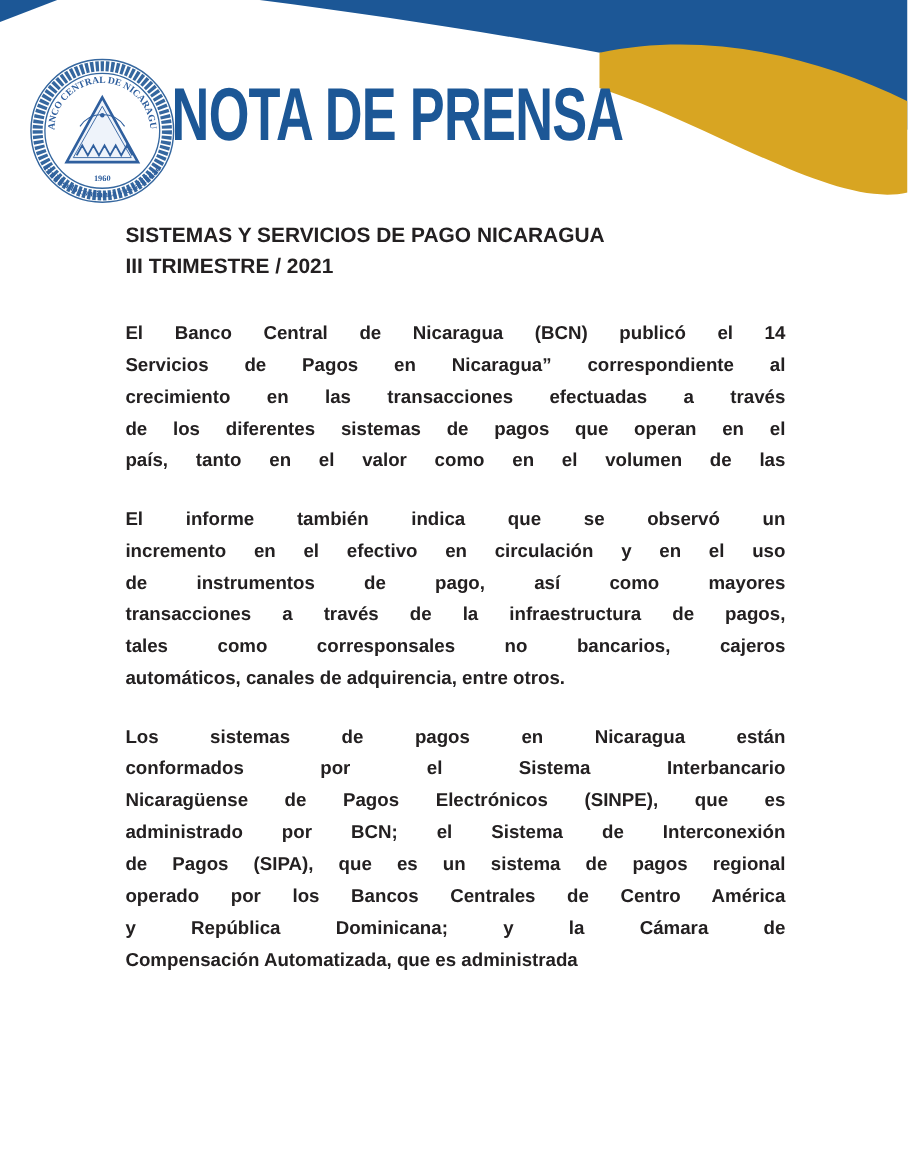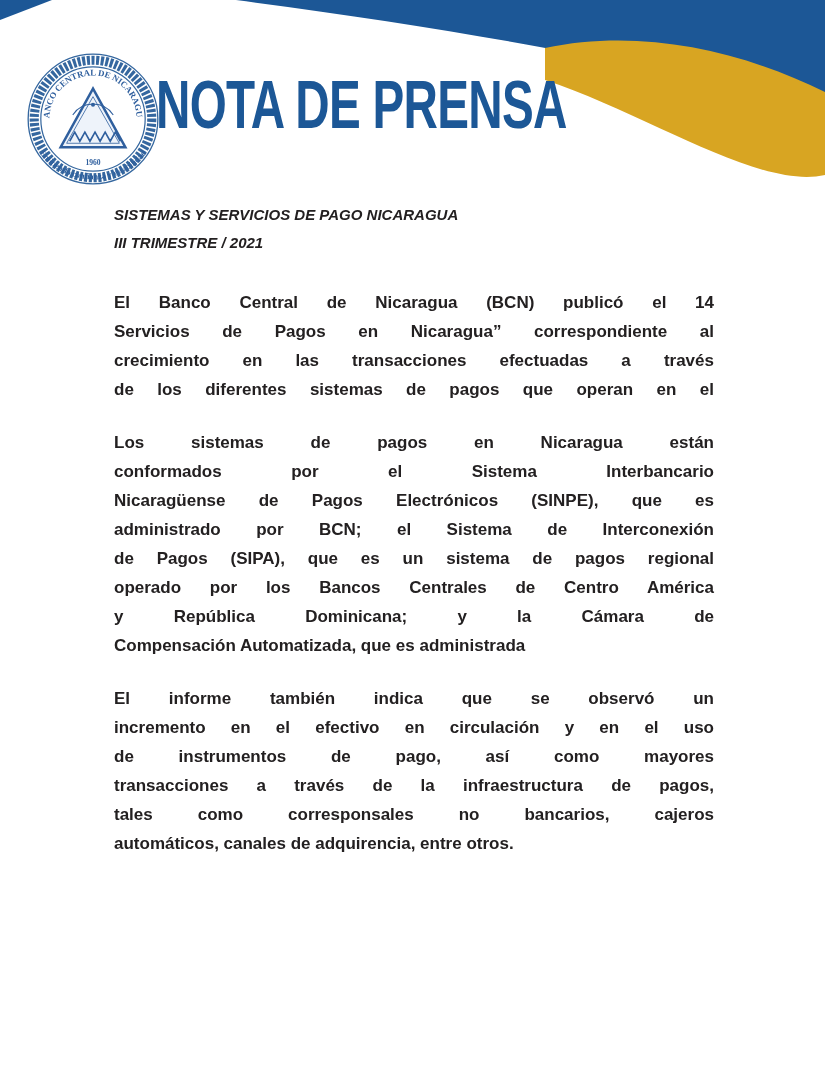--- a/index.html
+++ b/index.html
@@ -13,21 +13,21 @@
     position:absolute;left:156px;top:70px;
     font-size:68px;font-weight:700;color:#1c5796;
     letter-spacing:-1px;white-space:nowrap;
     transform:scaleX(0.70);transform-origin:left top;
     line-height:68px;
   }
   .doc{
     position:absolute;left:114px;top:201px;width:600px;
     color:#232021;font-weight:700;
   }
-  .doc-heading{font-size:15px;line-height:28px;margin-bottom:31px;font-style:italic;}
+  .doc-heading{font-size:19px;line-height:28px;margin-bottom:31px;}
   .hline{text-align:left;}
   .para{margin-bottom:24px;font-size:17px;line-height:29px;}
   .line{text-align:justify;text-align-last:justify;}
   .line.last{text-align-last:left;}
 </style>
 </head>
 <body>
 
 <svg class="header-art" viewBox="0 0 825 200" preserveAspectRatio="none" aria-hidden="true">
   <path d="M0,0 L52,0 L0,20 Z" fill="#1c5796"></path>
@@ -65,33 +65,34 @@
   <div class="doc-heading">
       <div class="hline">SISTEMAS Y SERVICIOS DE PAGO NICARAGUA</div>
       <div class="hline">III TRIMESTRE / 2021</div>
     </div>
   <div>
       <div class="para">
         <div class="line">El Banco Central de Nicaragua (BCN) publicó el 14</div>
         <div class="line">Servicios de Pagos en Nicaragua” correspondiente al</div>
         <div class="line">crecimiento en las transacciones efectuadas a través</div>
         <div class="line">de los diferentes sistemas de pagos que operan en el</div>
+        <div class="line">país, tanto en el valor como en el volumen de las</div>
+      </div>
+      <div class="para">
+        <div class="line">El informe también indica que se observó un</div>
+        <div class="line">incremento en el efectivo en circulación y en el uso</div>
+        <div class="line">de instrumentos de pago, así como mayores</div>
+        <div class="line">transacciones a través de la infraestructura de pagos,</div>
+        <div class="line">tales como corresponsales no bancarios, cajeros</div>
+        <div class="line last">automáticos, canales de adquirencia, entre otros.</div>
       </div>
       <div class="para">
         <div class="line">Los sistemas de pagos en Nicaragua están</div>
         <div class="line">conformados por el Sistema Interbancario</div>
         <div class="line">Nicaragüense de Pagos Electrónicos (SINPE), que es</div>
         <div class="line">administrado por BCN; el Sistema de Interconexión</div>
         <div class="line">de Pagos (SIPA), que es un sistema de pagos regional</div>
         <div class="line">operado por los Bancos Centrales de Centro América</div>
         <div class="line">y República Dominicana; y la Cámara de</div>
         <div class="line last">Compensación Automatizada, que es administrada</div>
       </div>
-      <div class="para">
-        <div class="line">El informe también indica que se observó un</div>
-        <div class="line">incremento en el efectivo en circulación y en el uso</div>
-        <div class="line">de instrumentos de pago, así como mayores</div>
-        <div class="line">transacciones a través de la infraestructura de pagos,</div>
-        <div class="line">tales como corresponsales no bancarios, cajeros</div>
-        <div class="line last">automáticos, canales de adquirencia, entre otros.</div>
-      </div>
     </div>
 </div>
 
 </body></html>

